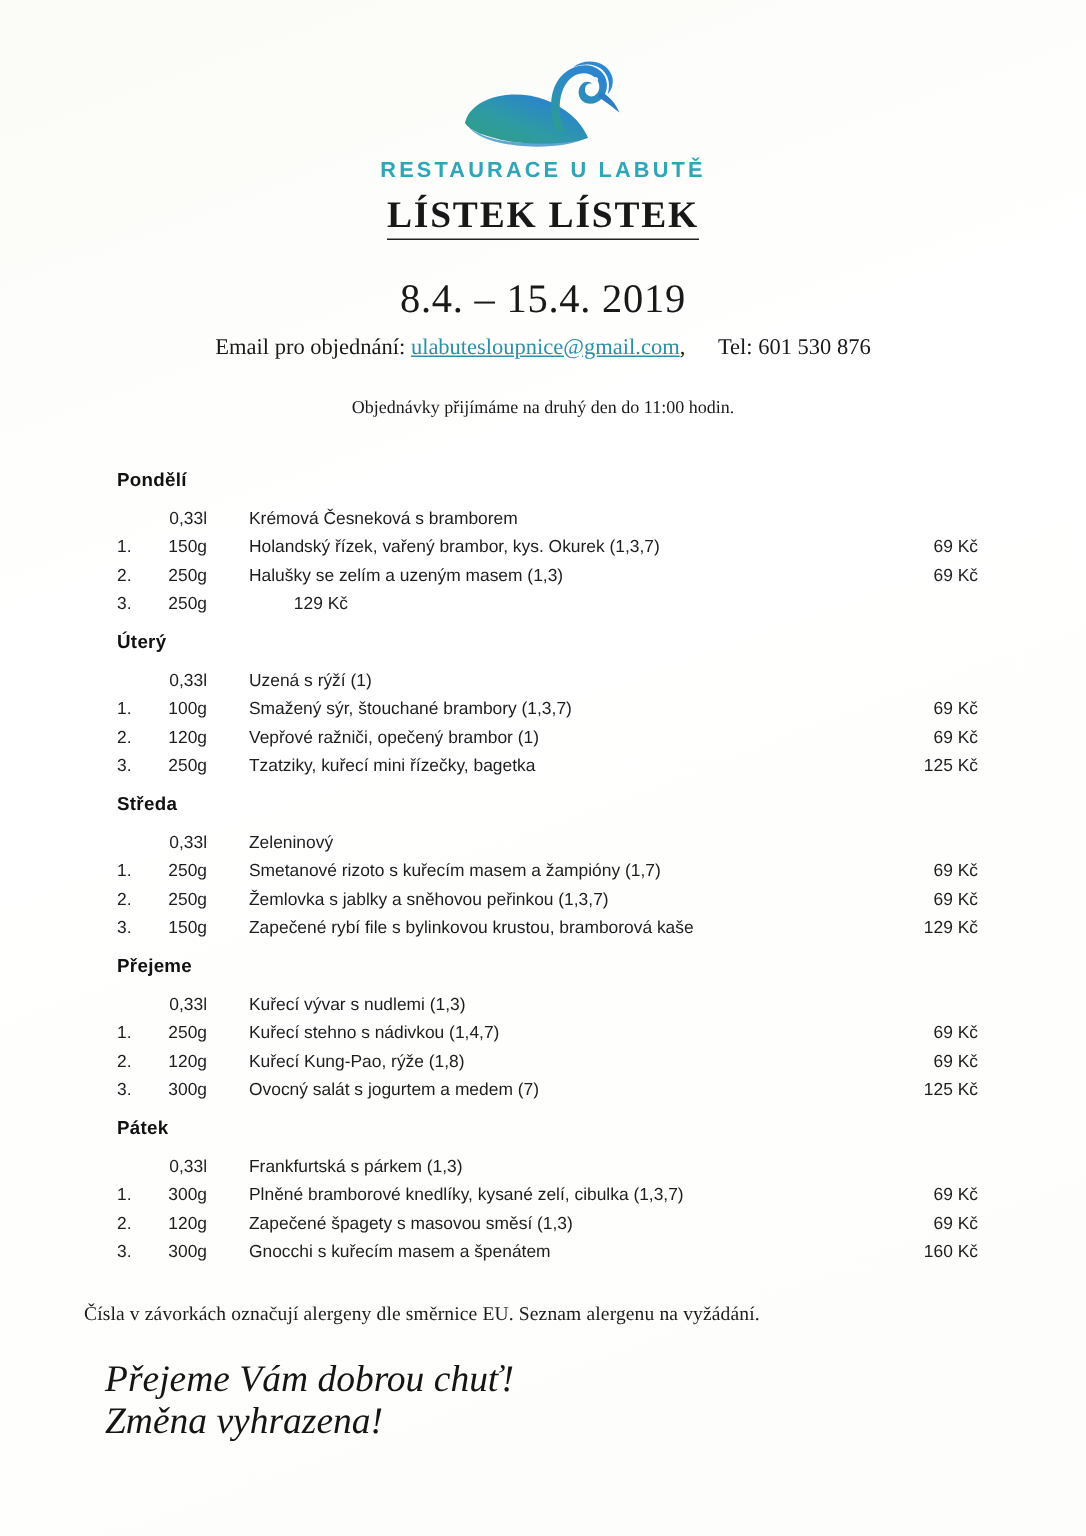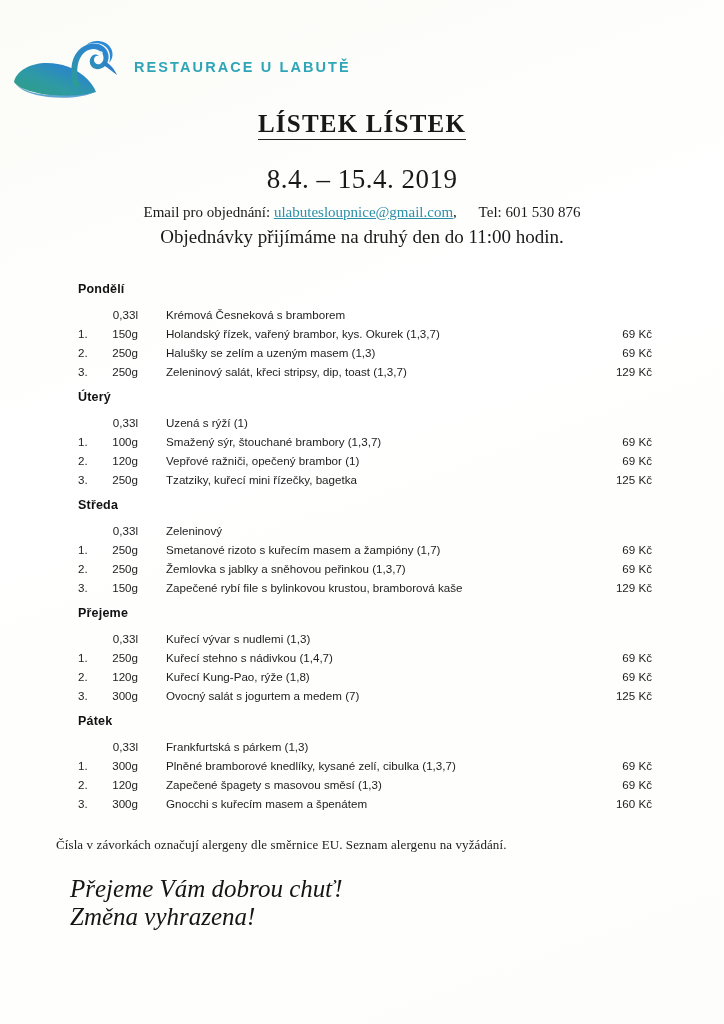--- a/index.html
+++ b/index.html
@@ -23,21 +23,21 @@
     background: linear-gradient(160deg, #fbfbf7 0%, #ffffff 35%, #fdfdfb 100%);
   }
 
   
   .header {
     text-align: center;
     padding-top: 30px;
   }
   .logo-block {
     display: flex;
-    flex-direction: row;
+    flex-direction: column;
     align-items: center;
     gap: 2px;
   }
   .swan-logo {
     display: block;
   }
   .brand-word {
     font-family: "Liberation Sans", sans-serif;
     font-weight: bold;
     font-size: 14.5px;
@@ -74,23 +74,23 @@
   }
   .email-link {
     color: #2b8fa8;
     text-decoration: underline;
   }
   .tel-text {
     margin-left: 18px;
   }
   .orders-line {
     font-family: "Liberation Serif", serif;
-    font-size: 19px;
+    font-size: 12px;
     color: #191919;
-    margin-top: 5px;
+    margin-top: 23px;
   }
 
   
   .menu-body {
     margin-top: 34px;
     padding-left: 78px;
     padding-right: 72px;
   }
   .day-block {
     margin-bottom: 2px;
@@ -246,21 +246,20 @@
           </div>
           <div class="row">
             <div class="col-idx">2.</div>
             <div class="col-amount">250g</div>
             <div class="col-desc">Halušky se zelím a uzeným masem (1,3)</div>
             <div class="col-price">69 Kč</div>
           </div>
           <div class="row">
             <div class="col-idx">3.</div>
             <div class="col-amount">250g</div>
-            <div class="col-desc">Zeleninový salát, křeci stripsy, dip, toast  (1,3,7)</div>
             <div class="col-price">129 Kč</div>
           </div>
         </div>
       </div>
       <div class="day-block">
         <div class="day-name">Úterý</div>
         <div class="rows">
           <div class="row">
             <div class="col-idx"></div>
             <div class="col-amount">0,33l</div>

